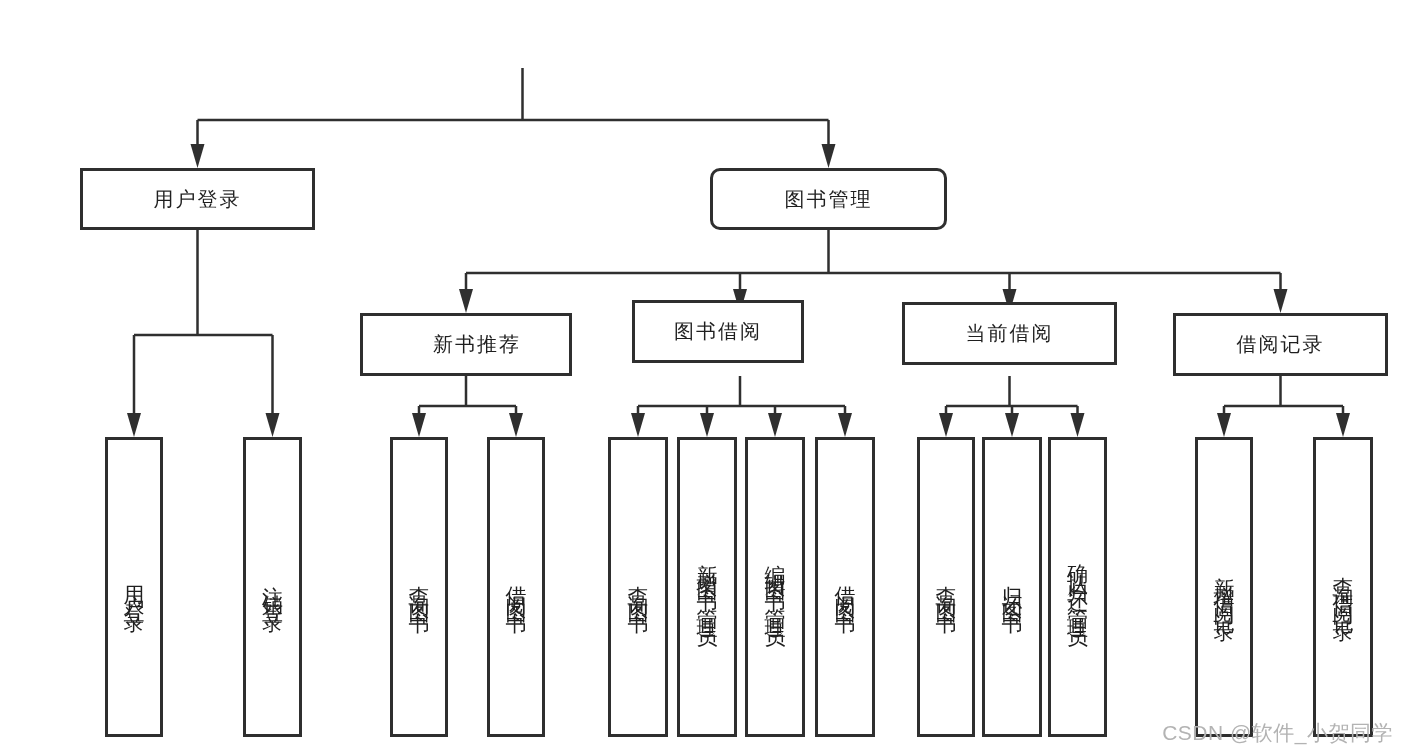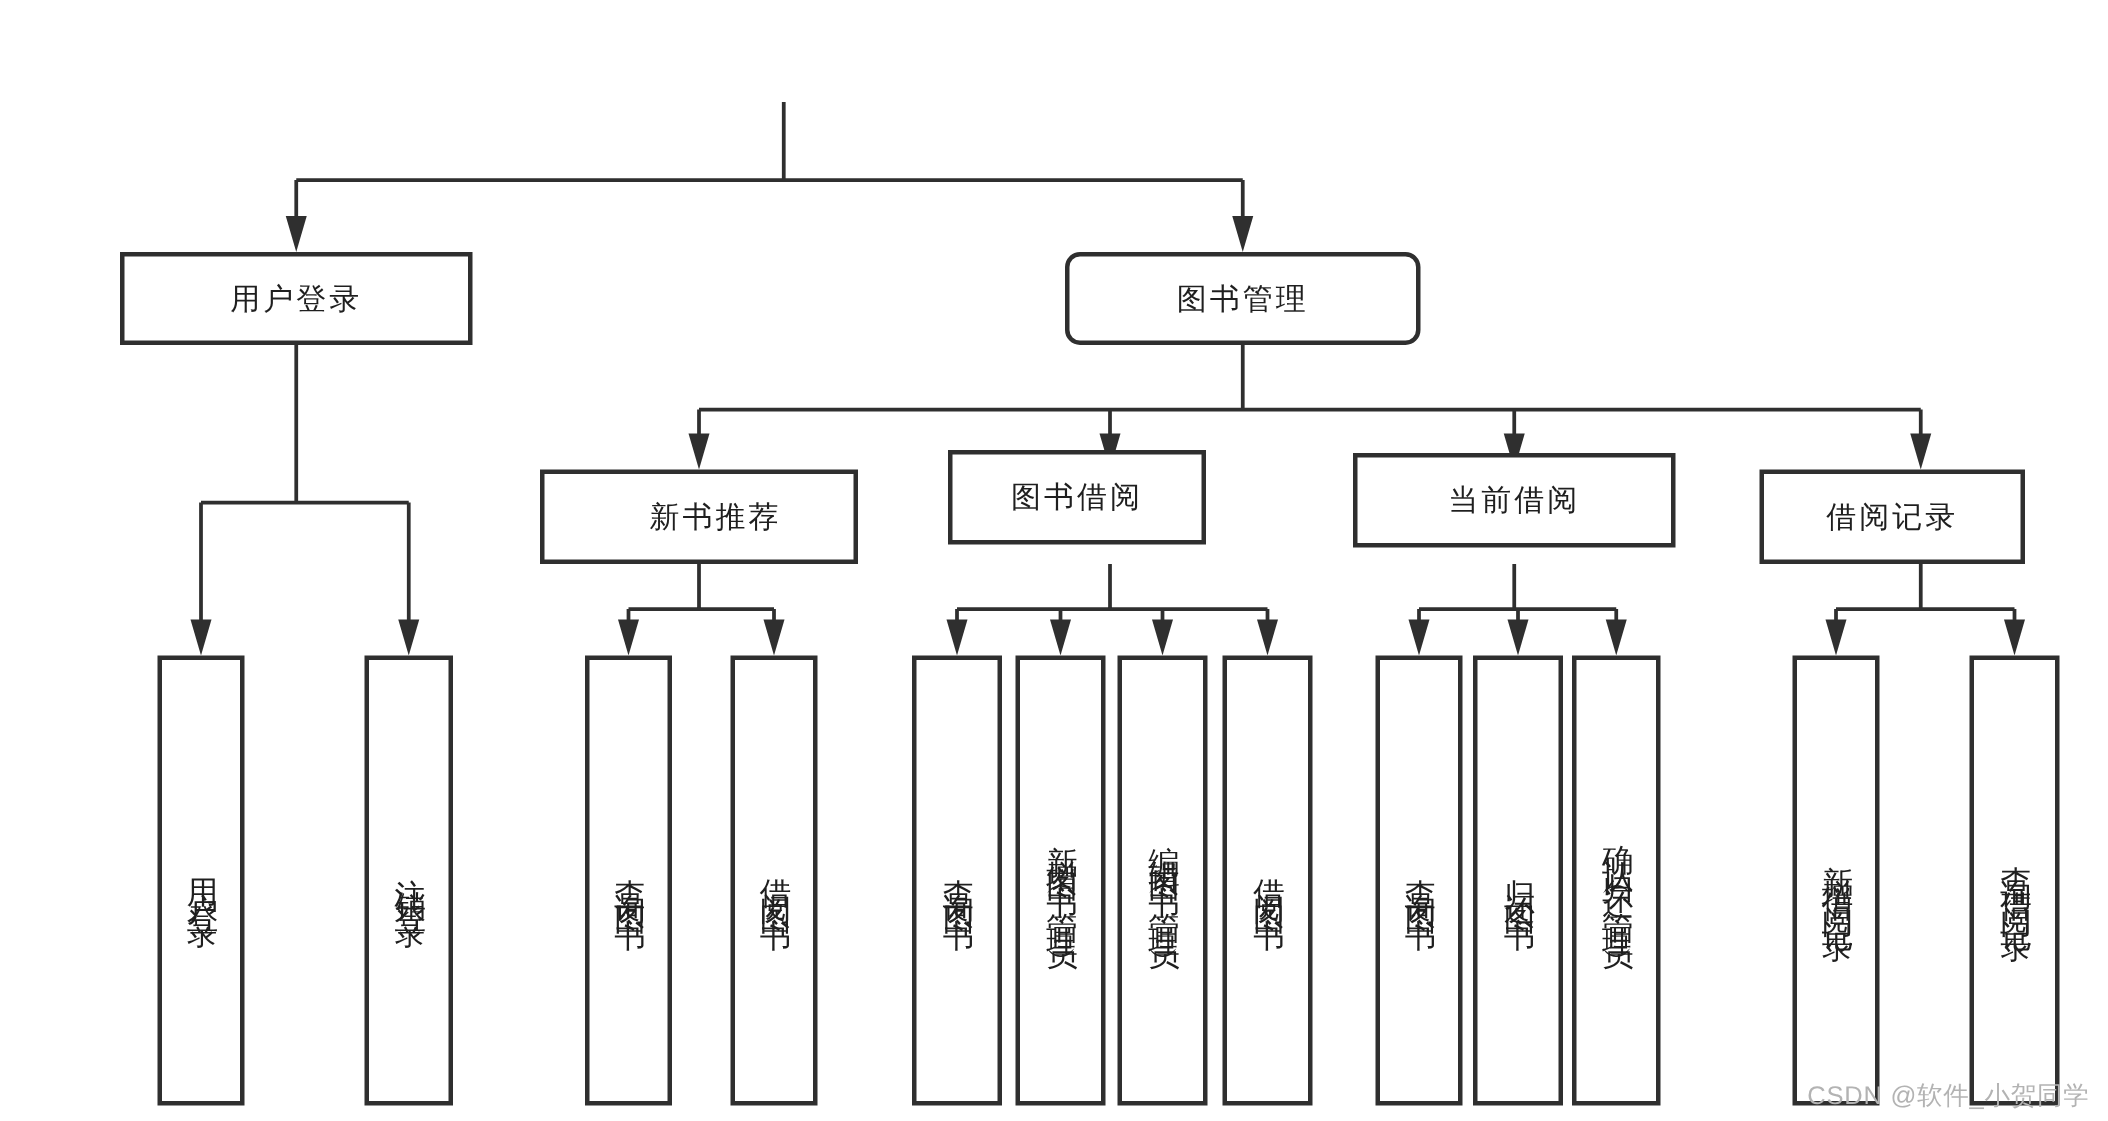--- a/index.html
+++ b/index.html
@@ -36,21 +36,21 @@
     writing-mode: vertical-rl;
     font-size: 21px;
     letter-spacing: 9px;
     line-height: 1.05;
     white-space: nowrap;
   }
   .watermark {
     position: absolute;
     right: 12px;
     top: 719px;
-    font-size: 17px;
+    font-size: 21px;
     letter-spacing: 0.5px;
     color: #b3b3b3;
     z-index: 5;
     white-space: nowrap;
   }
 </style>
 </head>
 <body>
 
 <div class="canvas">
@@ -101,21 +101,21 @@
 
   <div class="box h" style="left:360px; top:313px; width:212px; height:63px;padding-left:22px;">
     <span>新书推荐</span>
   </div>
   <div class="box h" style="left:632px; top:300px; width:172px; height:63px;">
     <span>图书借阅</span>
   </div>
   <div class="box h" style="left:902px; top:302px; width:215px; height:63px;">
     <span>当前借阅</span>
   </div>
-  <div class="box h" style="left:1173px; top:313px; width:177px; height:63px;text-align:center;">
+  <div class="box h" style="left:1173px; top:313px; width:215px; height:63px;text-align:center;">
     <span>借阅记录</span>
   </div>
 
   <div class="box v" style="left:105px; top:437px; width:58px; height:300px;">
     <span>用户登录</span>
   </div>
   <div class="box v" style="left:243px; top:437px; width:59px; height:300px;">
     <span>注销登录</span>
   </div>
 

